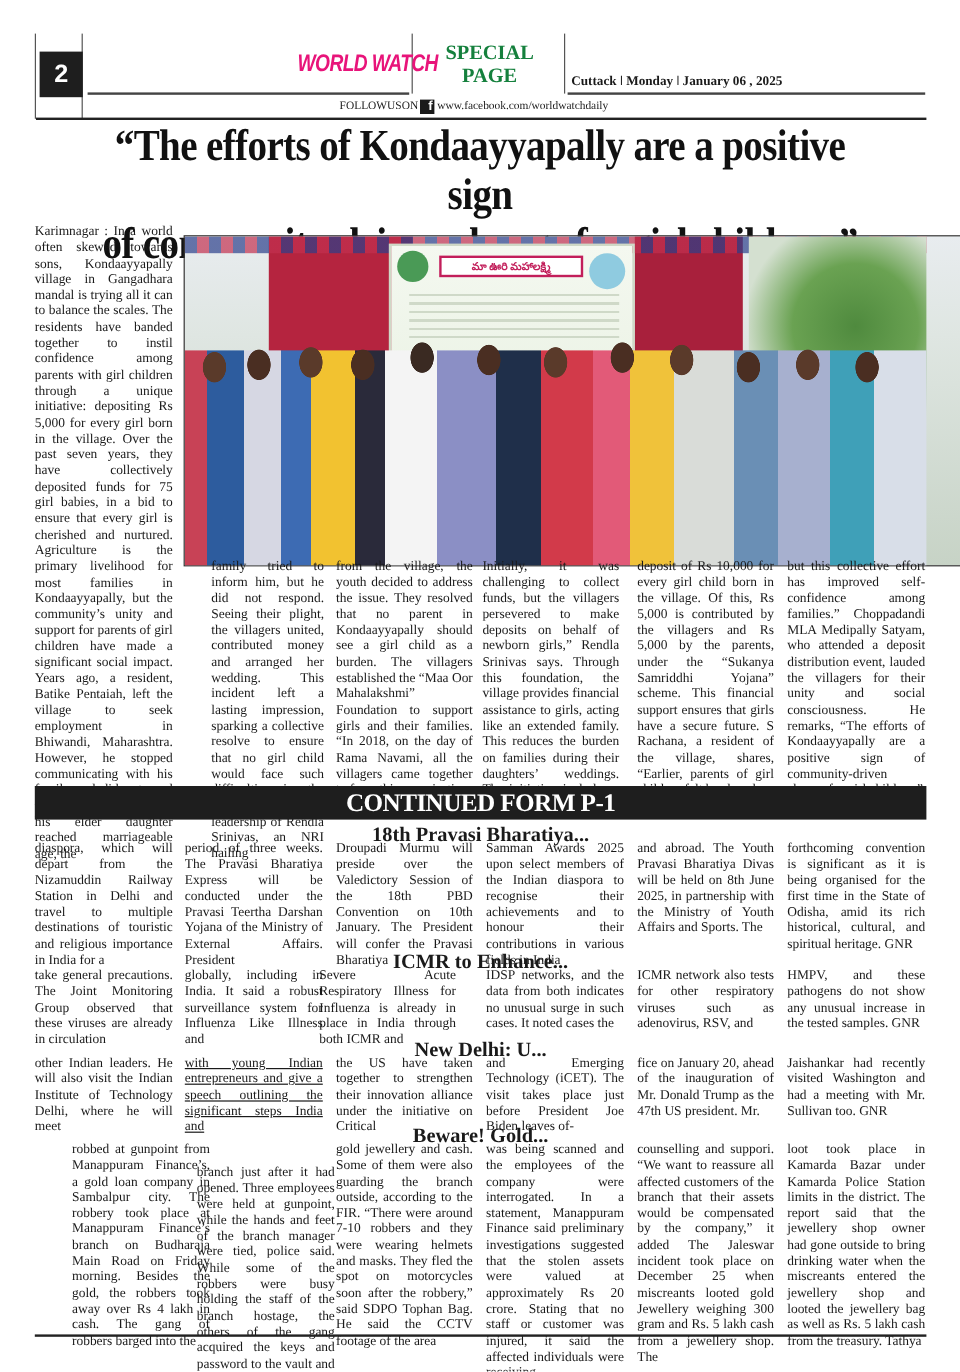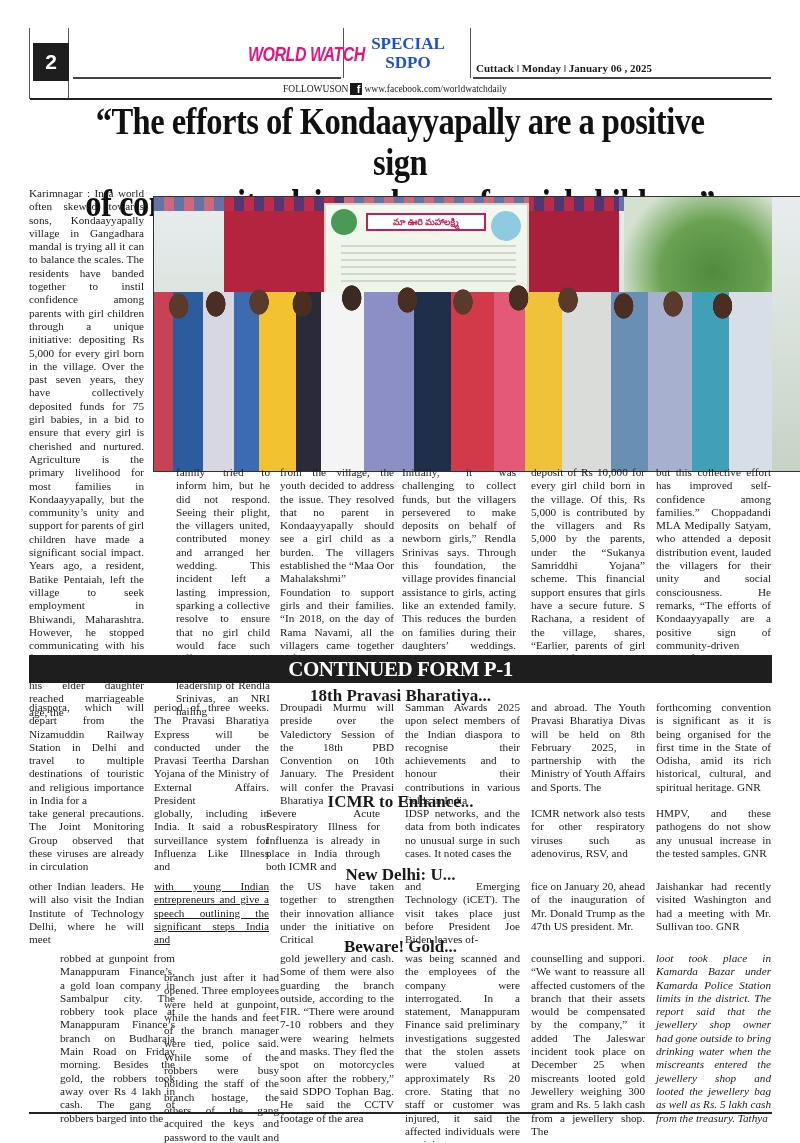--- a/index.html
+++ b/index.html
@@ -8,21 +8,21 @@
 
   
   .masthead { position: absolute; left: 0; top: 0; width: 800px; height: 100px; }
   .mh-vline { position: absolute; background: #555; width: 1px; }
   .page-num { position: absolute; left: 33px; top: 43px; width: 36px; height: 38px; background: #1e1e1e; color: #fff;
     font-family: "Liberation Sans", sans-serif; font-weight: bold; font-size: 21px; text-align: center; line-height: 38px; }
   .brand { position: absolute; left: 248px; top: 43px; color: #e8147a; font-family: "Liberation Sans", sans-serif;
     font-weight: bold; font-size: 16px; letter-spacing: -0.5px; font-style: italic; transform: scaleY(1.25); transform-origin: left top; }
   .brand-underline { position: absolute; left: 73px; top: 77px; width: 268px; height: 1.5px; background: #444; }
   .special { position: absolute; left: 358px; top: 34px; width: 100px; text-align: center; font-weight: bold;
-    font-size: 17px; line-height: 19px; color: #1d4ed8; }
+    font-size: 17px; line-height: 19px; color: #15803d; }
   .dateline { position: absolute; left: 476px; top: 62px; font-weight: bold; font-size: 11px; color: #1a1a1a; white-space: nowrap; }
   .dateline-underline { position: absolute; left: 473px; top: 77px; width: 298px; height: 1.5px; background: #444; }
   .follow { position: absolute; left: 283px; top: 83px; font-size: 9.5px; color: #1a1a1a; white-space: nowrap; display: flex; align-items: center; gap: 2px; }
   .fb-icon { display: inline-block; width: 12px; height: 12px; background: #1a1a1a; color: #fff; font-family: "Liberation Sans", sans-serif;
     font-weight: bold; font-size: 11px; line-height: 13px; text-align: right; padding-right: 2px; }
   .mh-bottom { position: absolute; left: 30px; top: 98px; width: 742px; height: 2px; background: #222; }
 
   
   .headline { position: absolute; left: 20px; top: 101px; width: 760px; text-align: center; font-weight: bold;
     font-size: 37px; line-height: 41px; letter-spacing: -0.6px; color: #111; transform: scaleX(0.88); transform-origin: center top; }
@@ -48,21 +48,21 @@
 <header class="masthead">
   <div class="mh-vline" style="left:29px;top:28px;height:71px;"></div>
   <div class="mh-vline" style="left:68px;top:28px;height:71px;"></div>
   <div class="mh-vline" style="left:343px;top:28px;height:50px;"></div>
   <div class="mh-vline" style="left:470px;top:28px;height:50px;"></div>
   <div class="page-num">2</div>
   <div class="brand">WORLD WATCH</div>
   <div class="brand-underline"></div>
   <div class="special">
     <div>SPECIAL</div>
-    <div>SDPO</div>
+    <div>PAGE</div>
   </div>
   <div class="dateline">Cuttack ǀ Monday ǀ January 06 , 2025</div>
   <div class="dateline-underline"></div>
   <div class="follow">
     <span>FOLLOWUSON</span>
     <span class="fb-icon">f</span>
     <span>www.facebook.com/worldwatchdaily</span>
   </div>
   <div class="mh-bottom"></div>
 </header>
@@ -131,21 +131,21 @@
 </article>
 
 <section>
   <div class="cont-bar">CONTINUED FORM P-1</div>
 
   <div class="sec-head" style="top:686px;">18th Pravasi Bharatiya...</div>
   <div class="col" style="left:29px;top:701px;width:115px;">diaspora, which will depart from the Nizamuddin Railway Station in Delhi and travel to multiple destinations of touristic and religious importance in India for a</div>
   <div class="col" style="left:154px;top:701px;width:115px;">period of three weeks. The Pravasi Bharatiya Express will be conducted under the Pravasi Teertha Darshan Yojana of the Ministry of External Affairs. President</div>
   <div class="col" style="left:280px;top:701px;width:114px;">Droupadi Murmu will preside over the Valedictory Session of the 18th PBD Convention on 10th January. The President will confer the Pravasi Bharatiya</div>
   <div class="col" style="left:405px;top:701px;width:115px;">Samman Awards 2025 upon select members of the Indian diaspora to recognise their achievements and to honour their contributions in various fields in India</div>
-  <div class="col" style="left:531px;top:701px;width:114px;">and abroad. The Youth Pravasi Bharatiya Divas will be held on 8th February 2025, in partnership with the Ministry of Youth Affairs and Sports. The</div>
+  <div class="col" style="left:531px;top:701px;width:114px;">and abroad. The Youth Pravasi Bharatiya Divas will be held on 8th June 2025, in partnership with the Ministry of Youth Affairs and Sports. The</div>
   <div class="col" style="left:656px;top:701px;width:115px;">forthcoming convention is significant as it is being organised for the first time in the State of Odisha, amid its rich historical, cultural, and spiritual heritage. GNR</div>
 
   <div class="sec-head" style="top:792px;">ICMR to Enhance...</div>
   <div class="col" style="left:29px;top:807px;width:115px;">take general precautions. The Joint Monitoring Group observed that these viruses are already in circulation</div>
   <div class="col" style="left:154px;top:807px;width:115px;">globally, including in India. It said a robust surveillance system for Influenza Like Illness and</div>
   <div class="col" style="left:266px;top:807px;width:114px;">Severe Acute Respiratory Illness for Influenza is already in place in India through both ICMR and</div>
   <div class="col" style="left:405px;top:807px;width:115px;">IDSP networks, and the data from both indicates no unusual surge in such cases. It noted cases the</div>
   <div class="col" style="left:531px;top:807px;width:114px;">ICMR network also tests for other respiratory viruses such as adenovirus, RSV, and</div>
   <div class="col" style="left:656px;top:807px;width:115px;">HMPV, and these pathogens do not show any unusual increase in the tested samples. GNR</div>
 
@@ -156,16 +156,16 @@
   <div class="col" style="left:405px;top:880px;width:115px;">and Emerging Technology (iCET). The visit takes place just before President Joe Biden leaves of-</div>
   <div class="col" style="left:531px;top:880px;width:114px;">fice on January 20, ahead of the inauguration of Mr. Donald Trump as the 47th US president. Mr.</div>
   <div class="col" style="left:656px;top:880px;width:115px;">Jaishankar had recently visited Washington and had a meeting with Mr. Sullivan too. GNR</div>
 
   <div class="sec-head" style="top:937px;">Beware! Gold...</div>
   <div class="col" style="left:29px;top:952px;width:115px;margin-left:31px;">robbed at gunpoint from Manappuram Finance’s, a gold loan company in Sambalpur city. The robbery took place at Manappuram Finance’s branch on Budharaja Main Road on Friday morning. Besides the gold, the robbers took away over Rs 4 lakh in cash. The gang of robbers barged into the</div>
   <div class="col" style="left:164px;top:952px;width:115px;margin-top:19px;">branch just after it had opened. Three employees were held at gunpoint, while the hands and feet of the branch manager were tied, police said. While some of the robbers were busy holding the staff of the branch hostage, the others of the gang acquired the keys and password to the vault and robbed the</div>
   <div class="col" style="left:280px;top:952px;width:114px;">gold jewellery and cash. Some of them were also guarding the branch outside, according to the FIR. “There were around 7-10 robbers and they were wearing helmets and masks. They fled the spot on motorcycles soon after the robbery,” said SDPO Tophan Bag. He said the CCTV footage of the area</div>
   <div class="col" style="left:405px;top:952px;width:115px;">was being scanned and the employees of the company were interrogated. In a statement, Manappuram Finance said preliminary investigations suggested that the stolen assets were valued at approximately Rs 20 crore. Stating that no staff or customer was injured, it said the affected individuals were receiving</div>
   <div class="col" style="left:531px;top:952px;width:114px;">counselling and suppori. “We want to reassure all affected customers of the branch that their assets would be compensated by the company,” it added The Jaleswar incident took place on December 25 when miscreants looted gold Jewellery weighing 300 gram and Rs. 5 lakh cash from a jewellery shop. The</div>
-  <div class="col" style="left:656px;top:952px;width:115px;font-style:italic;">loot took place in Kamarda Bazar under Kamarda Police Station limits in the district. The report said that the jewellery shop owner had gone outside to bring drinking water when the miscreants entered the jewellery shop and looted the jewellery bag as well as Rs. 5 lakh cash from the treasury. Tathya</div>
+  <div class="col" style="left:656px;top:952px;width:115px;">loot took place in Kamarda Bazar under Kamarda Police Station limits in the district. The report said that the jewellery shop owner had gone outside to bring drinking water when the miscreants entered the jewellery shop and looted the jewellery bag as well as Rs. 5 lakh cash from the treasury. Tathya</div>
 
   <div class="bottom-rule"></div>
 </section>
 
 </body></html>

